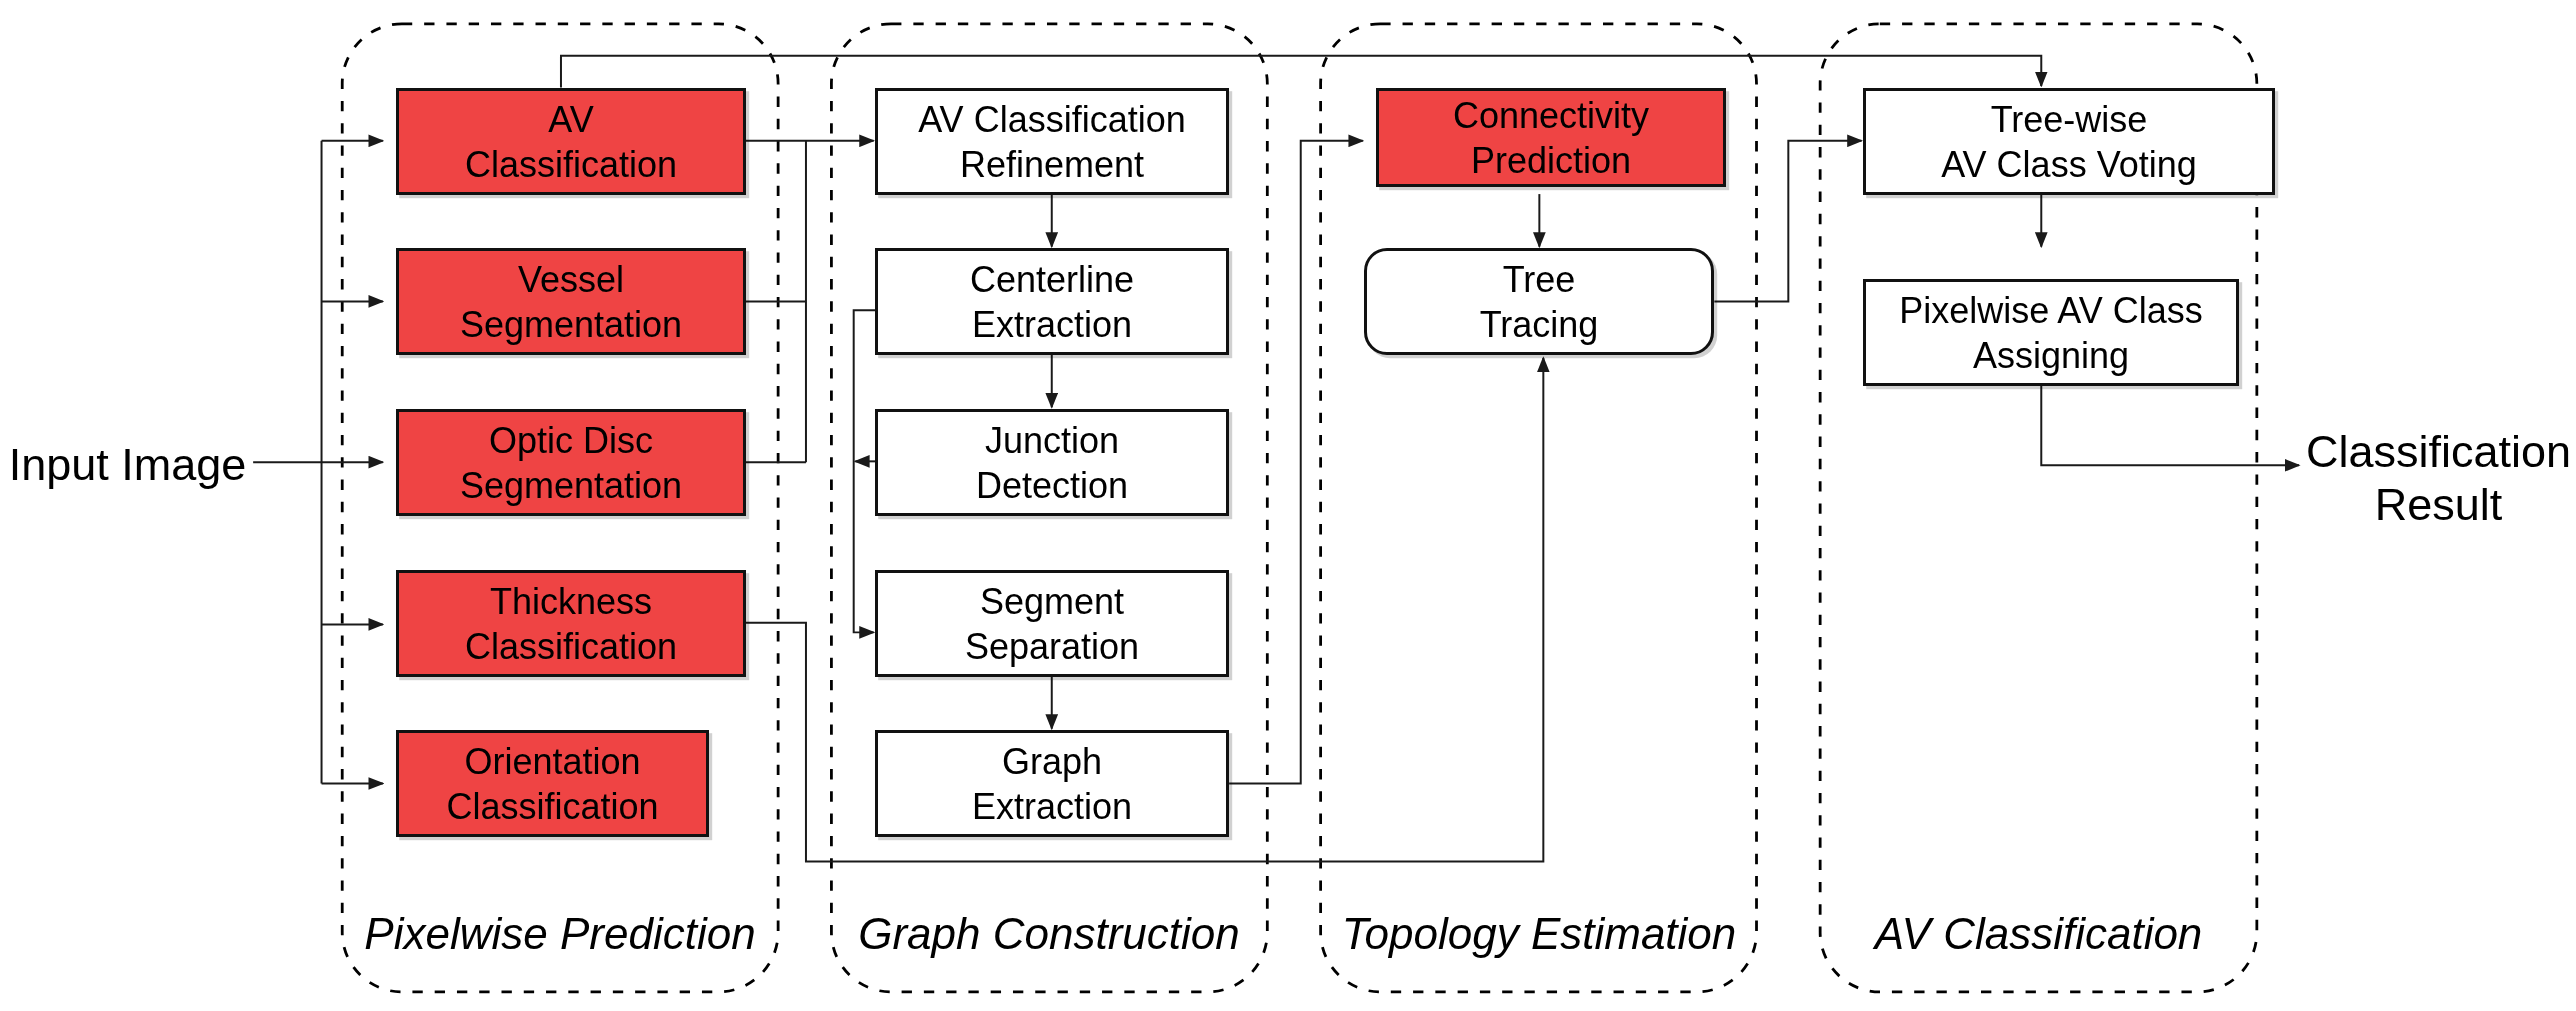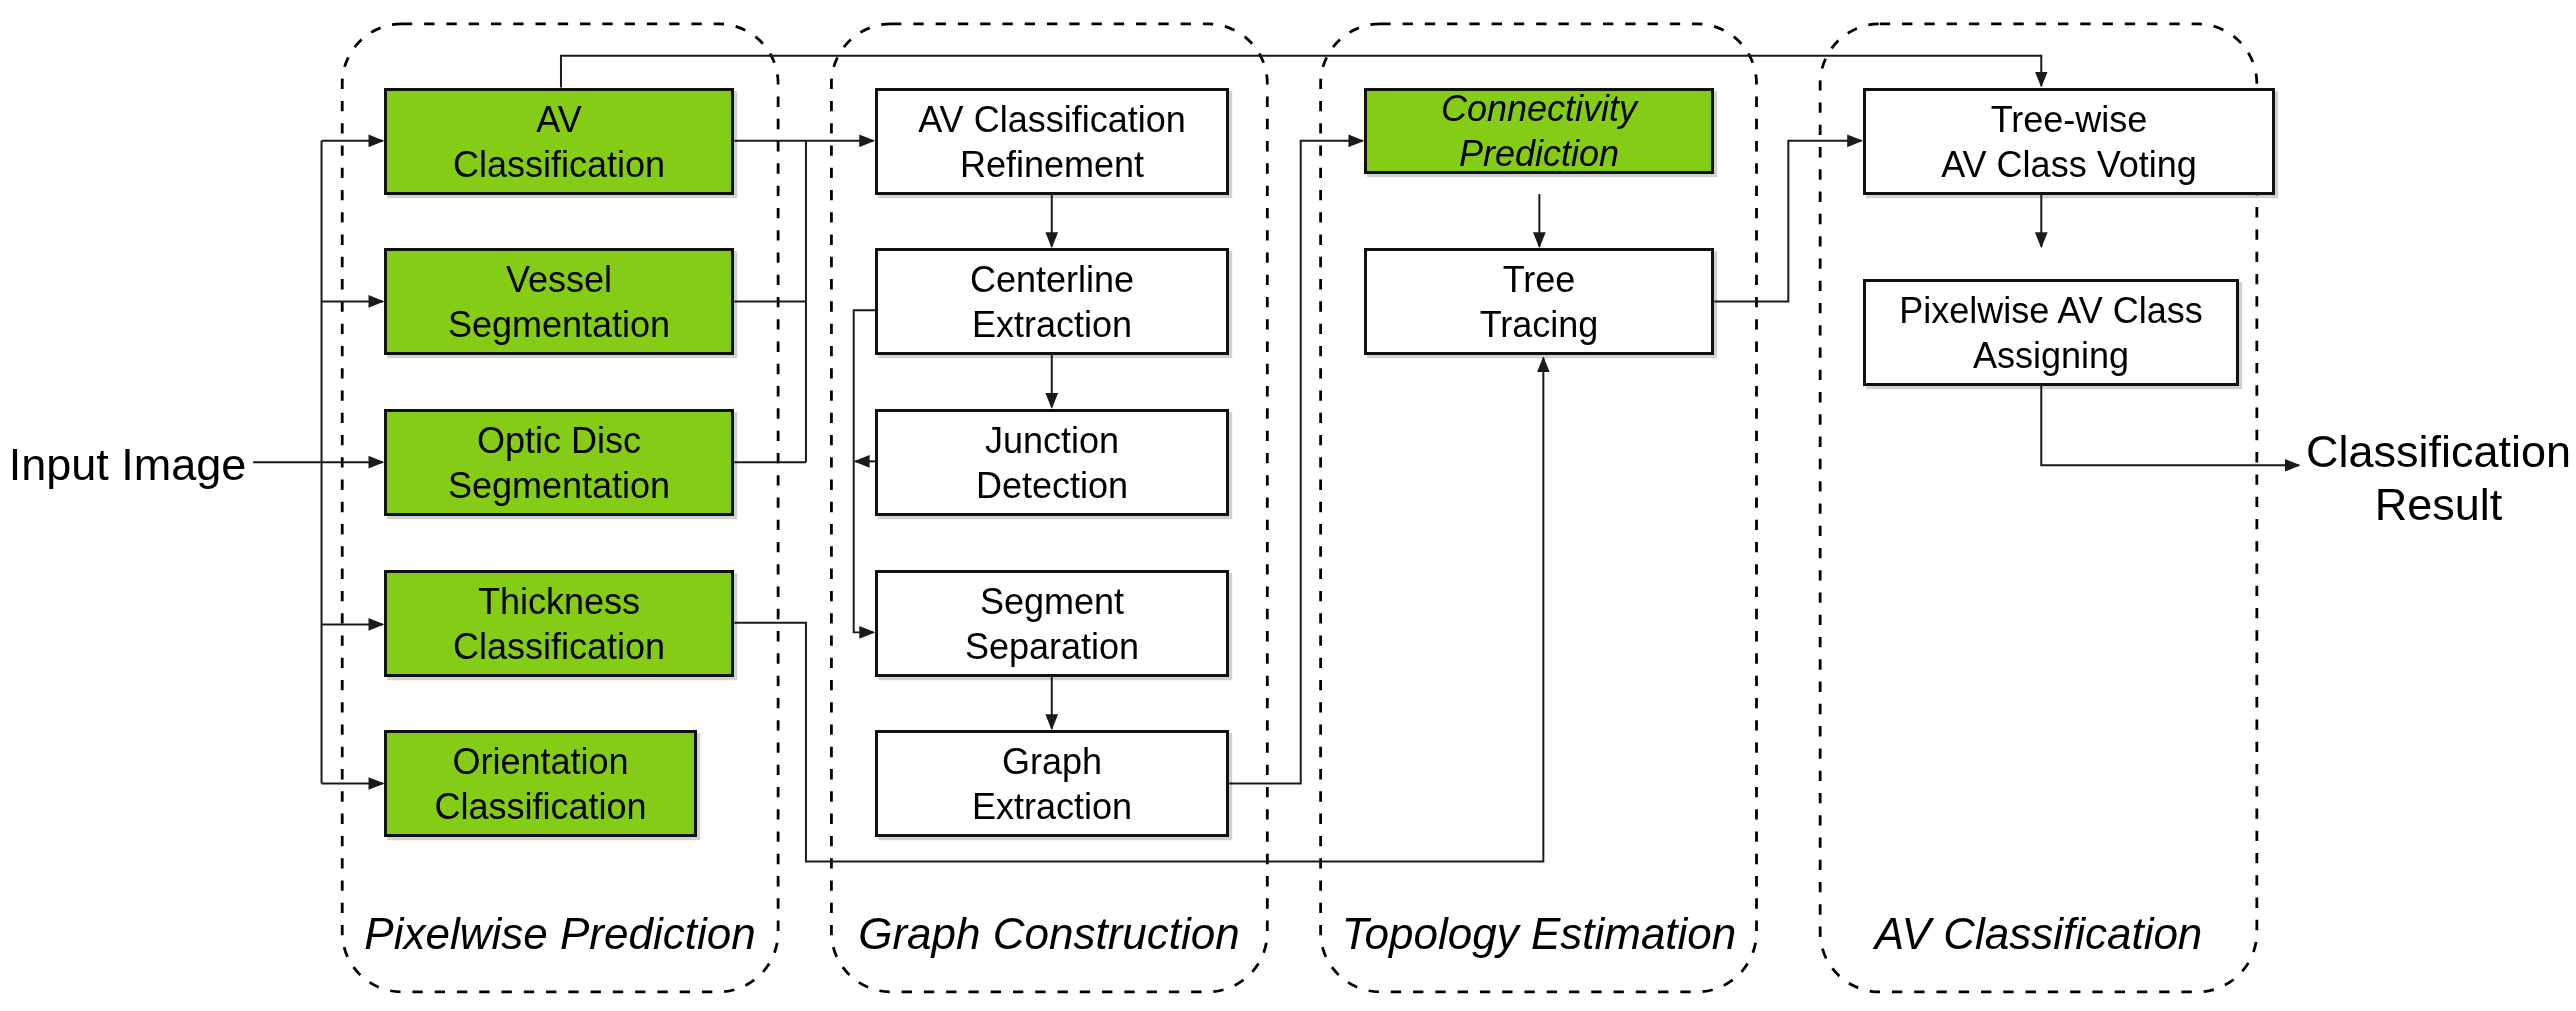--- a/index.html
+++ b/index.html
@@ -11,21 +11,21 @@
     box-sizing:border-box;
     border:3.2px solid #111;
     background:#fff;
     display:flex;align-items:center;justify-content:center;
     text-align:center;
     font-size:36px;line-height:45px;
     white-space:pre-line;
     box-shadow:3.2px 3.2px 0 rgba(0,0,0,0.18);
     z-index:2;
   }
-  .node.grey{background:#84cc16;}
+  .node.grey{background:#ef4444;margin-left:12px;}
   .io-label{
     position:absolute;display:flex;align-items:center;justify-content:center;
     text-align:center;font-size:45px;line-height:53px;white-space:pre-line;z-index:2;
   }
   .group-label{
     position:absolute;display:flex;align-items:center;justify-content:center;
     text-align:center;font-style:italic;font-size:44px;z-index:2;
   }
 </style>
 </head>
@@ -98,23 +98,23 @@
 Refinement</div>
   <div class="node" style="left:875px;top:248px;width:354px;height:107px;">Centerline
 Extraction</div>
   <div class="node" style="left:875px;top:409px;width:354px;height:107px;">Junction
 Detection</div>
   <div class="node" style="left:875px;top:570px;width:354px;height:107px;">Segment
 Separation</div>
   <div class="node" style="left:875px;top:730px;width:354px;height:107px;">Graph
 Extraction</div>
 
-  <div class="node grey" style="left:1364px;top:88px;width:350px;height:86px;font-style:italic;">Connectivity
+  <div class="node grey" style="left:1364px;top:88px;width:350px;height:99px;">Connectivity
 Prediction</div>
-  <div class="node" style="left:1364px;top:248px;width:350px;height:107px;">Tree
+  <div class="node" style="left:1364px;top:248px;width:350px;height:107px;border-radius:23px;">Tree
 Tracing</div>
 
   <div class="node" style="left:1863px;top:88px;width:412px;height:107px;">Tree-wise
 AV Class Voting</div>
   <div class="node" style="left:1863px;top:248px;width:376px;height:107px;margin-top:31px;">Pixelwise AV Class
 Assigning</div>
 
   <div class="group-label" style="left:342px;top:905px;width:436px;height:57px;">Pixelwise Prediction</div>
   <div class="group-label" style="left:831px;top:905px;width:436px;height:57px;text-align:center;">Graph Construction</div>
   <div class="group-label" style="left:1321px;top:905px;width:436px;height:57px;">Topology Estimation</div>

